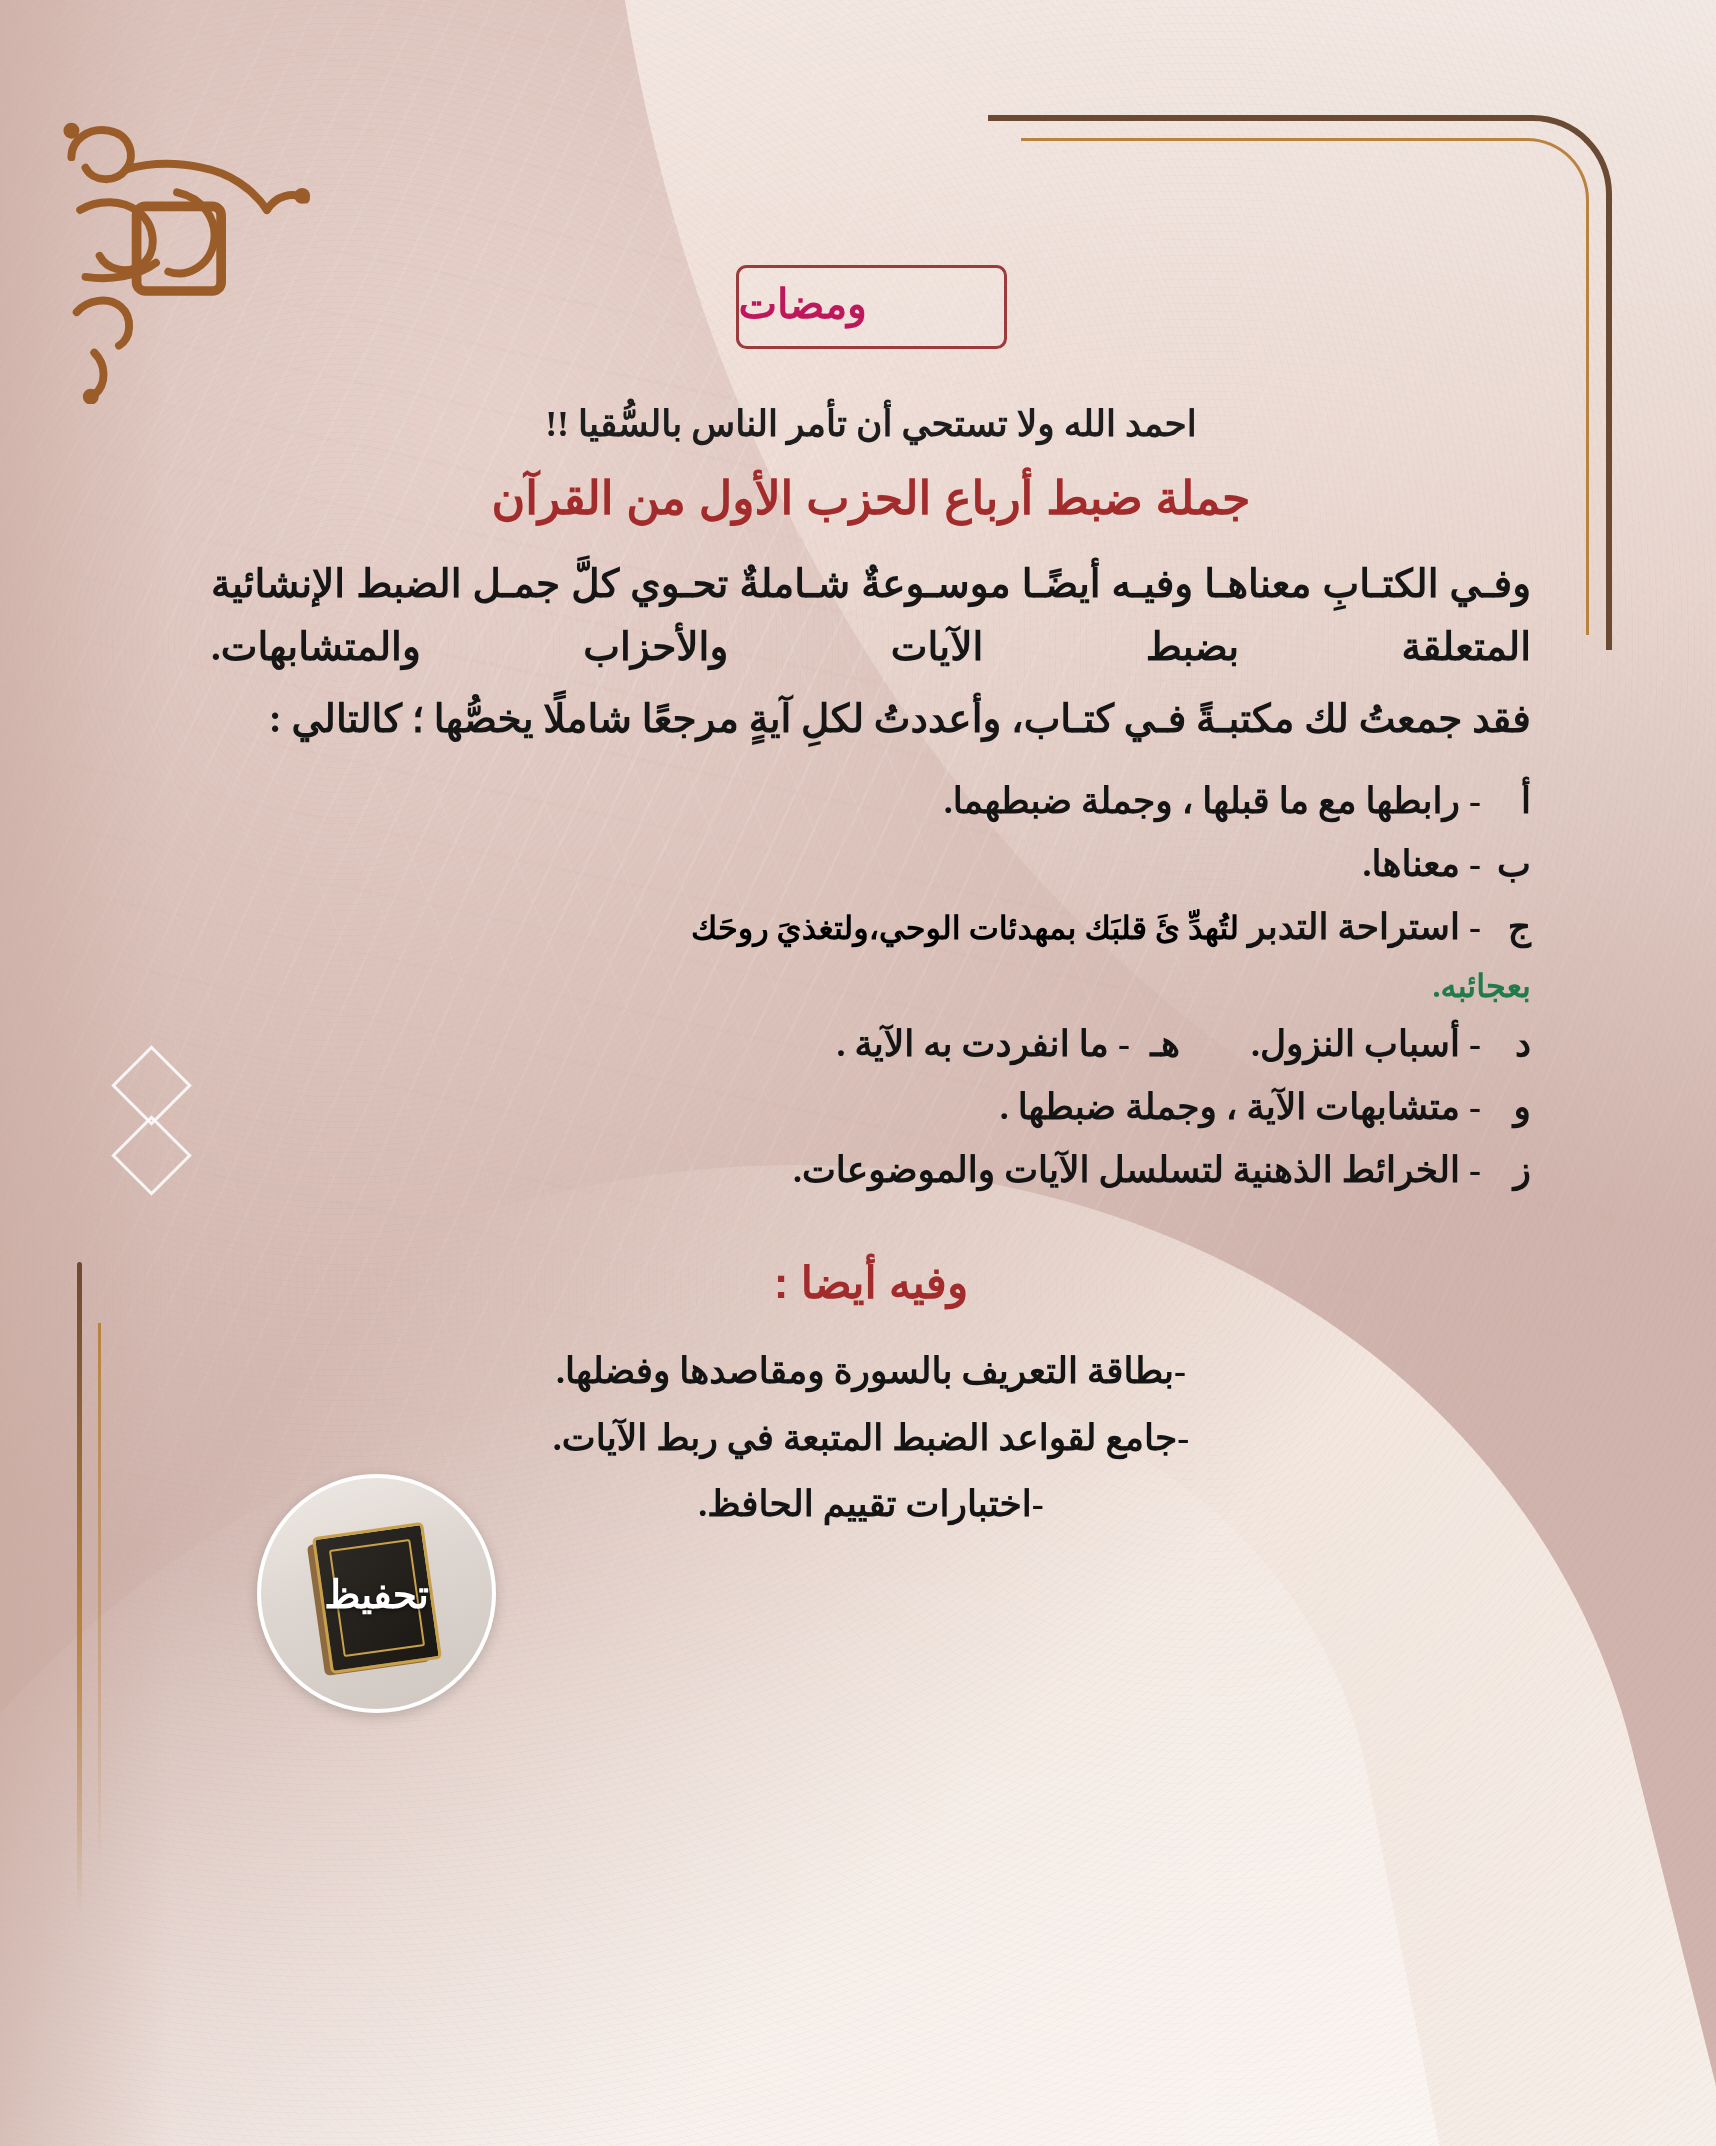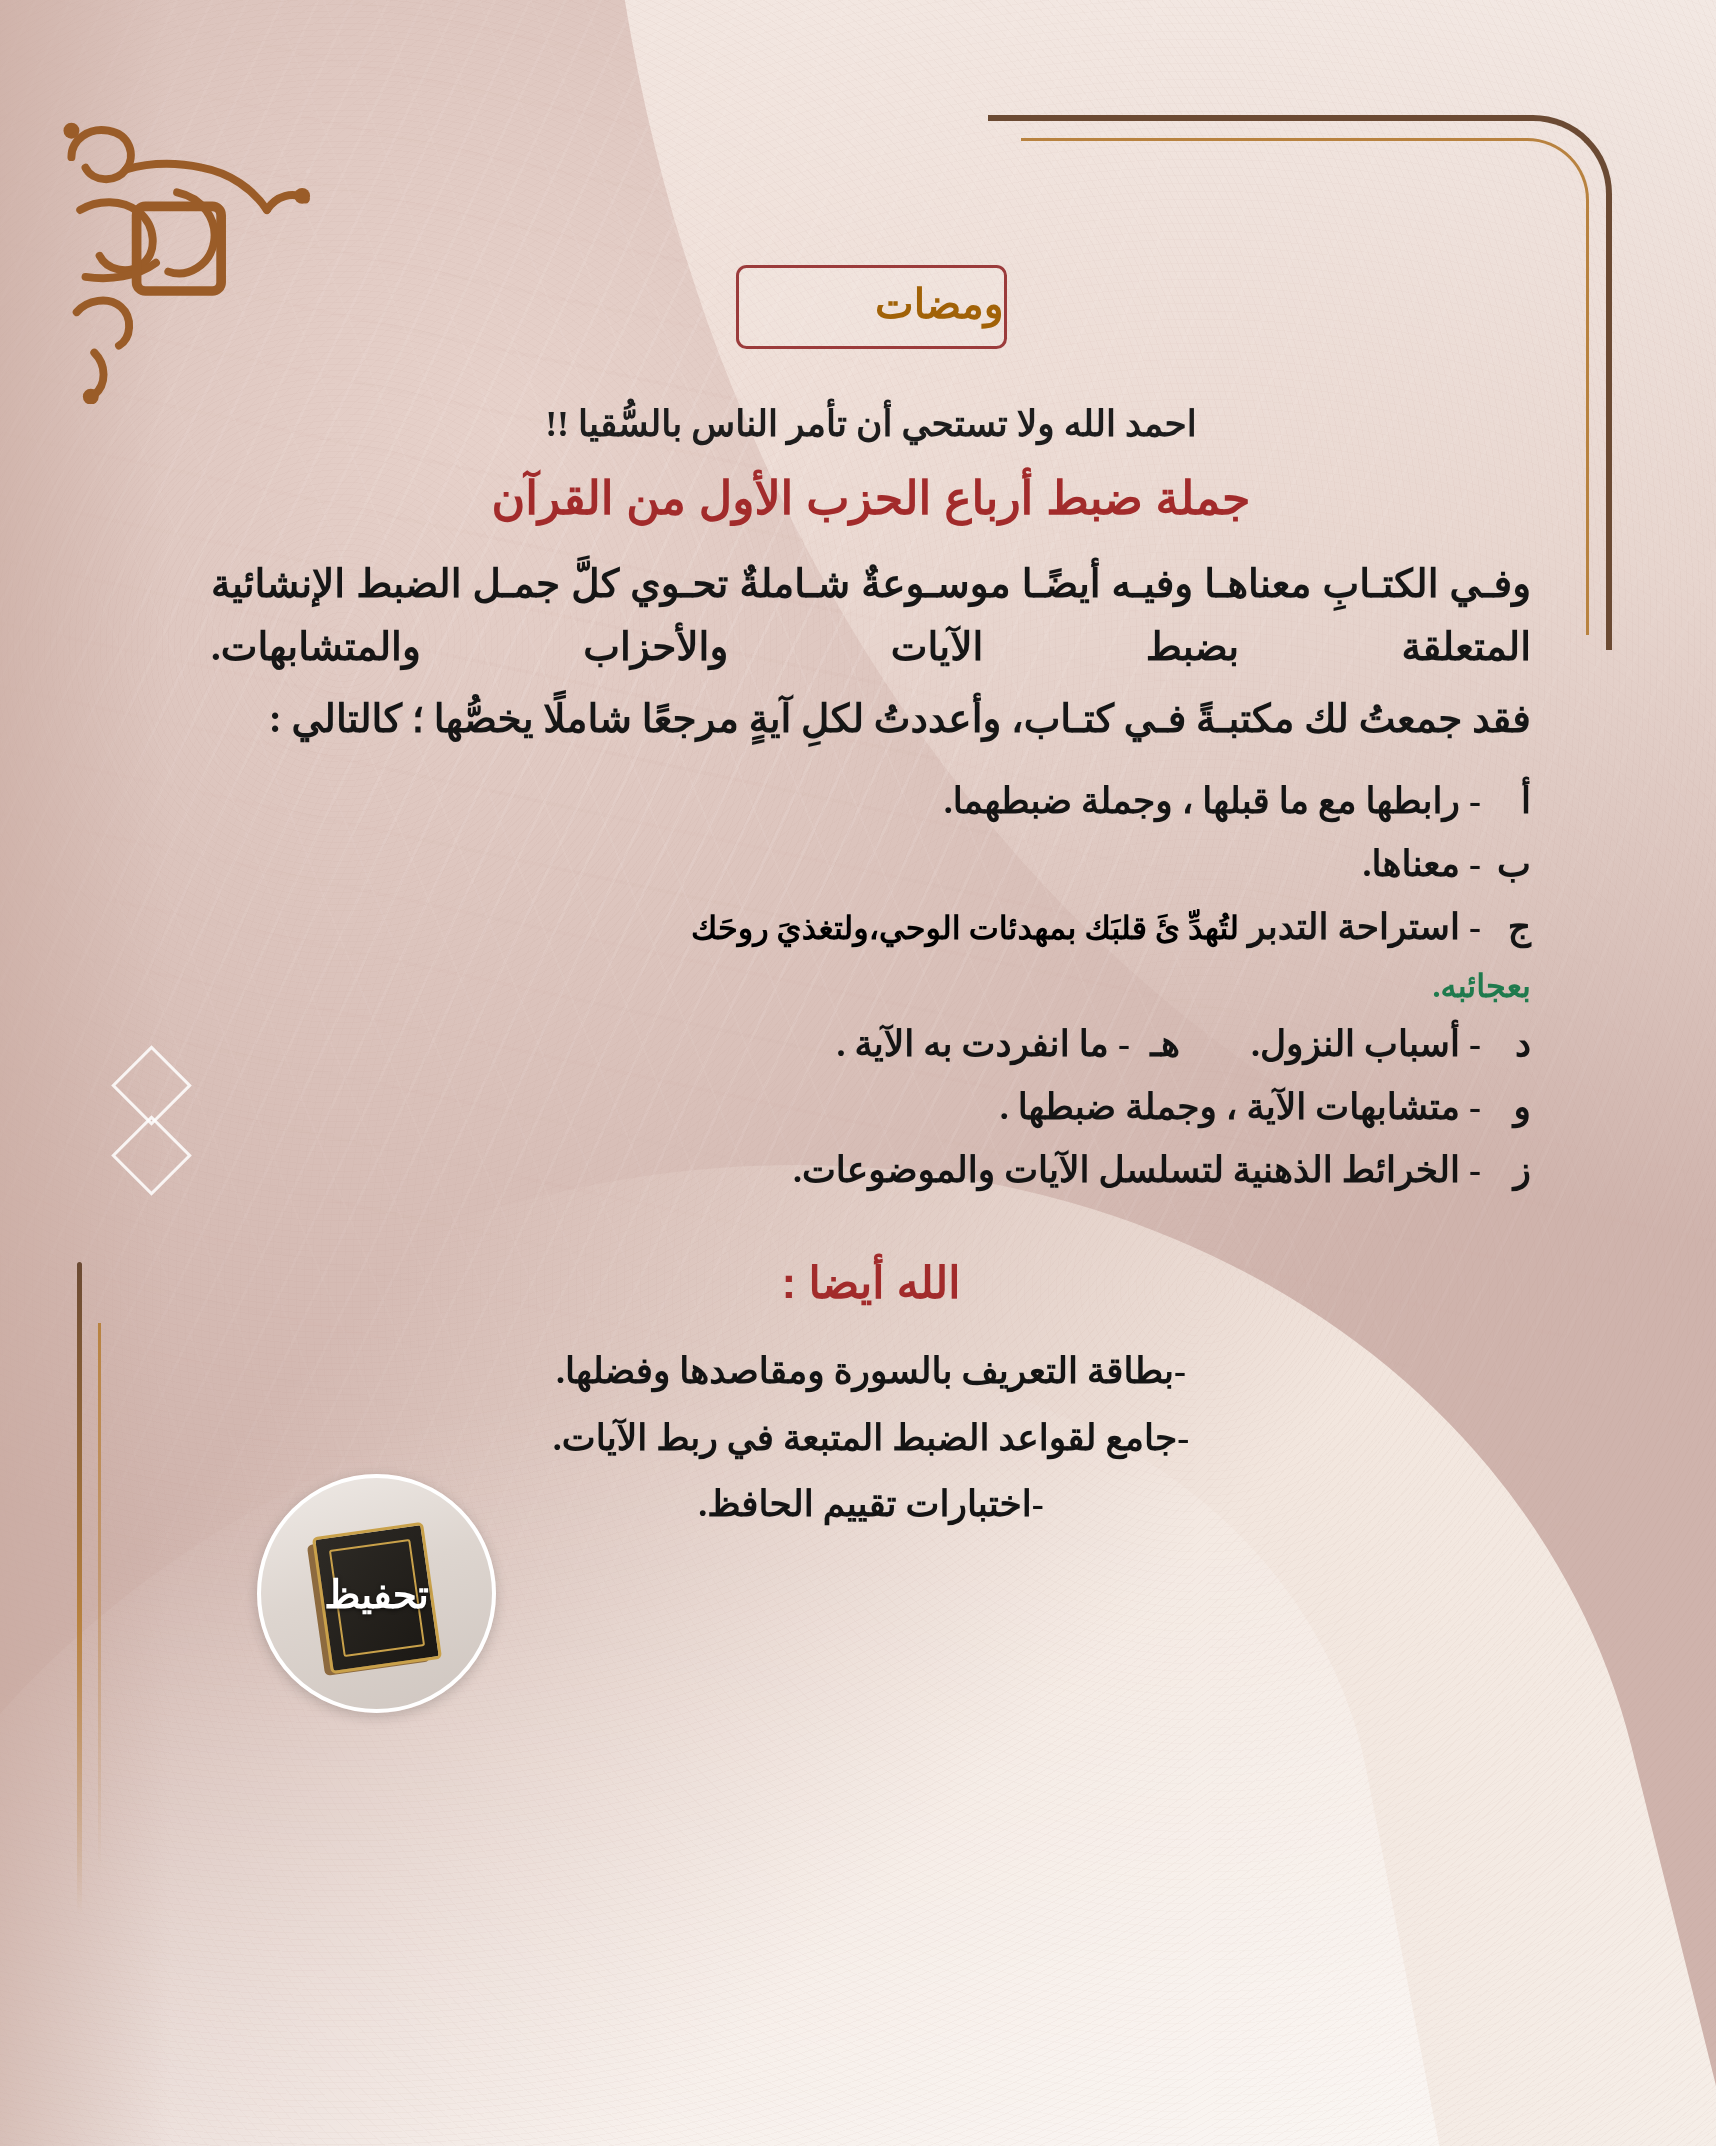--- a/index.html
+++ b/index.html
@@ -153,22 +153,22 @@
     direction: rtl;
   }
 
   .title-badge {
     display: block;
     margin: 0 auto 48px auto;
     width: 265px;
     padding: 12.4px 0 17.6px 0;
     border: 3.5px solid #9b3b3b;
     border-radius: 10.6px;
-    text-align: right;
-    color: #a16207;
+    text-align: left;
+    color: #be185d;
     font-family: "Liberation Sans", sans-serif;
     font-weight: bold;
     font-size: 41px;
     letter-spacing: 0;
     background: rgba(255,255,255,.10);
   }
 
   .lead {
     margin: 0 0 16px 0;
     text-align: center;
@@ -407,21 +407,21 @@
       <li>
         <span class="marker">و</span>
         <span>- متشابهات الآية ، وجملة ضبطها .</span>
       </li>
       <li>
         <span class="marker">ز</span>
         <span>- الخرائط الذهنية لتسلسل الآيات والموضوعات.</span>
       </li>
     </ul>
 
-    <p class="section-title">الله أيضا :</p>
+    <p class="section-title">وفيه أيضا :</p>
 
     <ul class="tail">
       <li>-بطاقة التعريف بالسورة ومقاصدها وفضلها.</li>
       <li>-جامع لقواعد الضبط المتبعة في ربط الآيات.</li>
       <li>-اختبارات تقييم الحافظ.</li>
     </ul>
 
   </div>
 
   <div class="logo">

